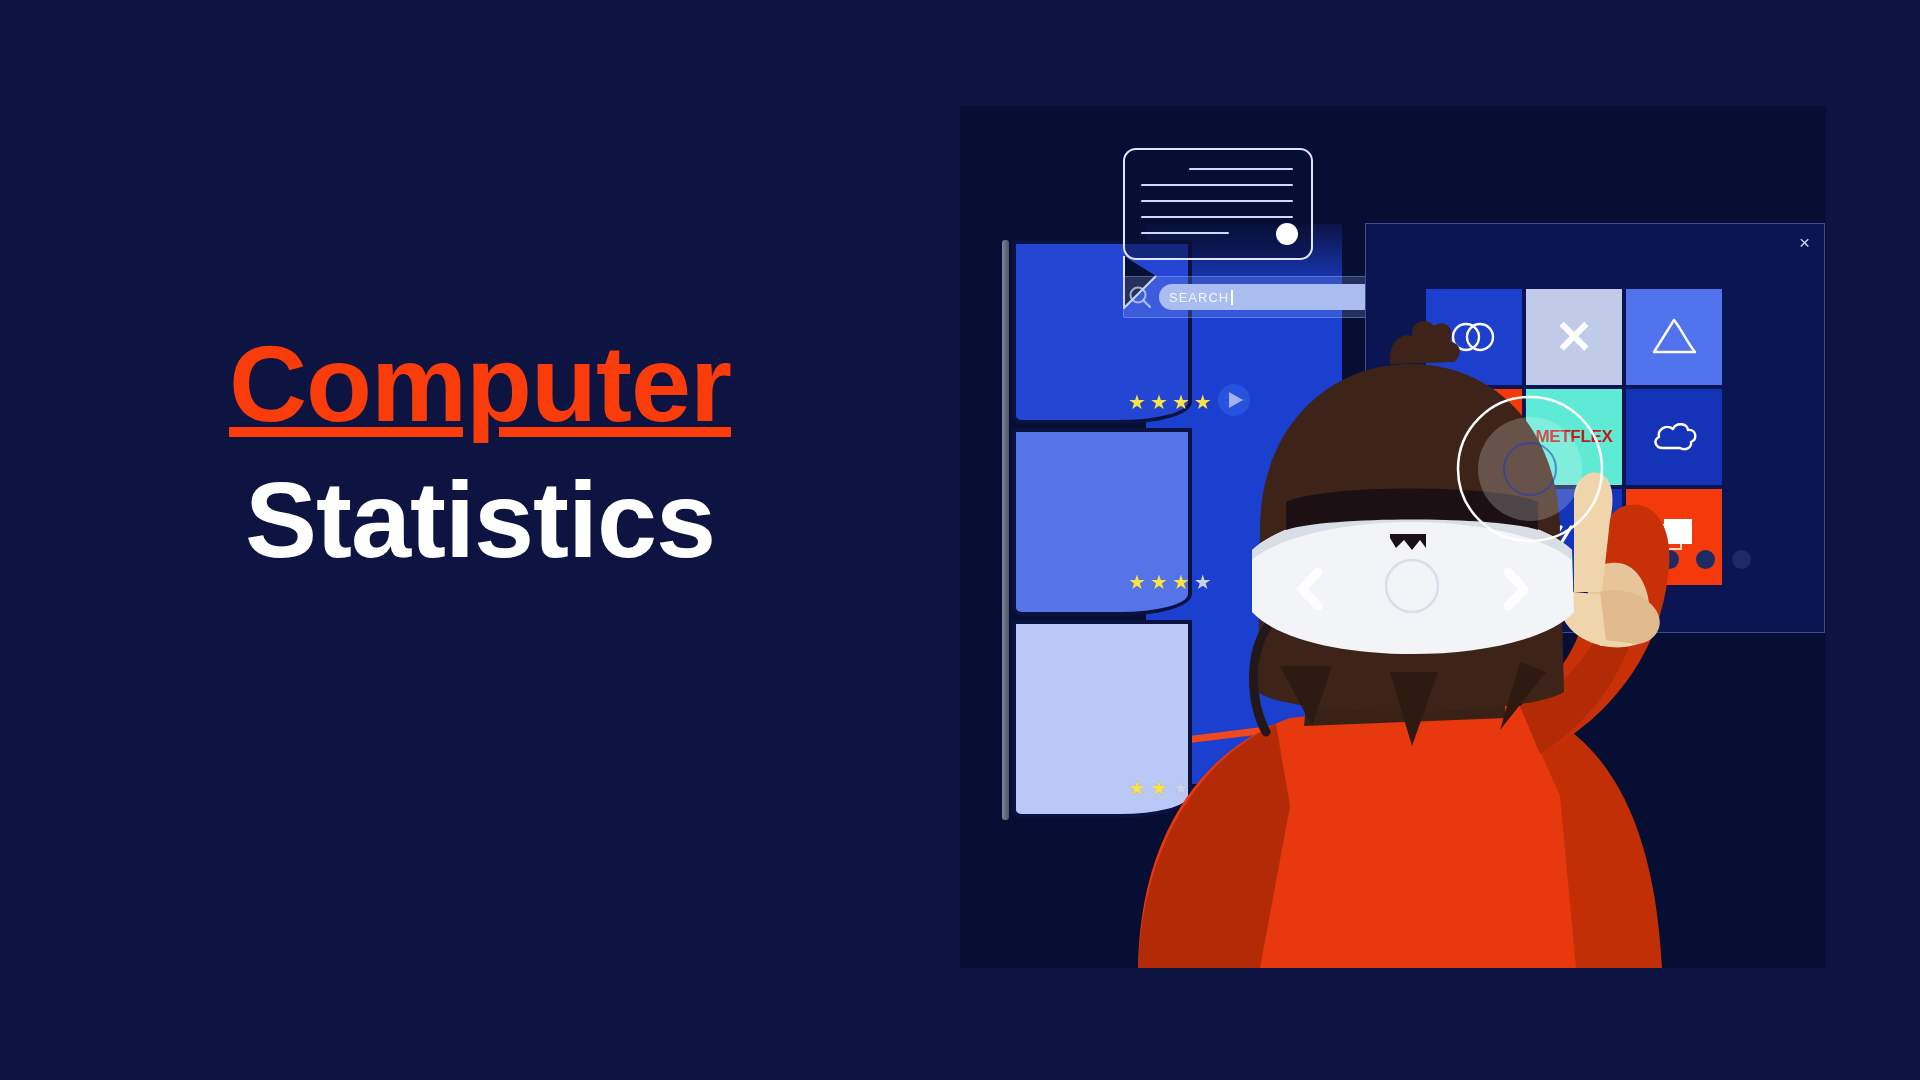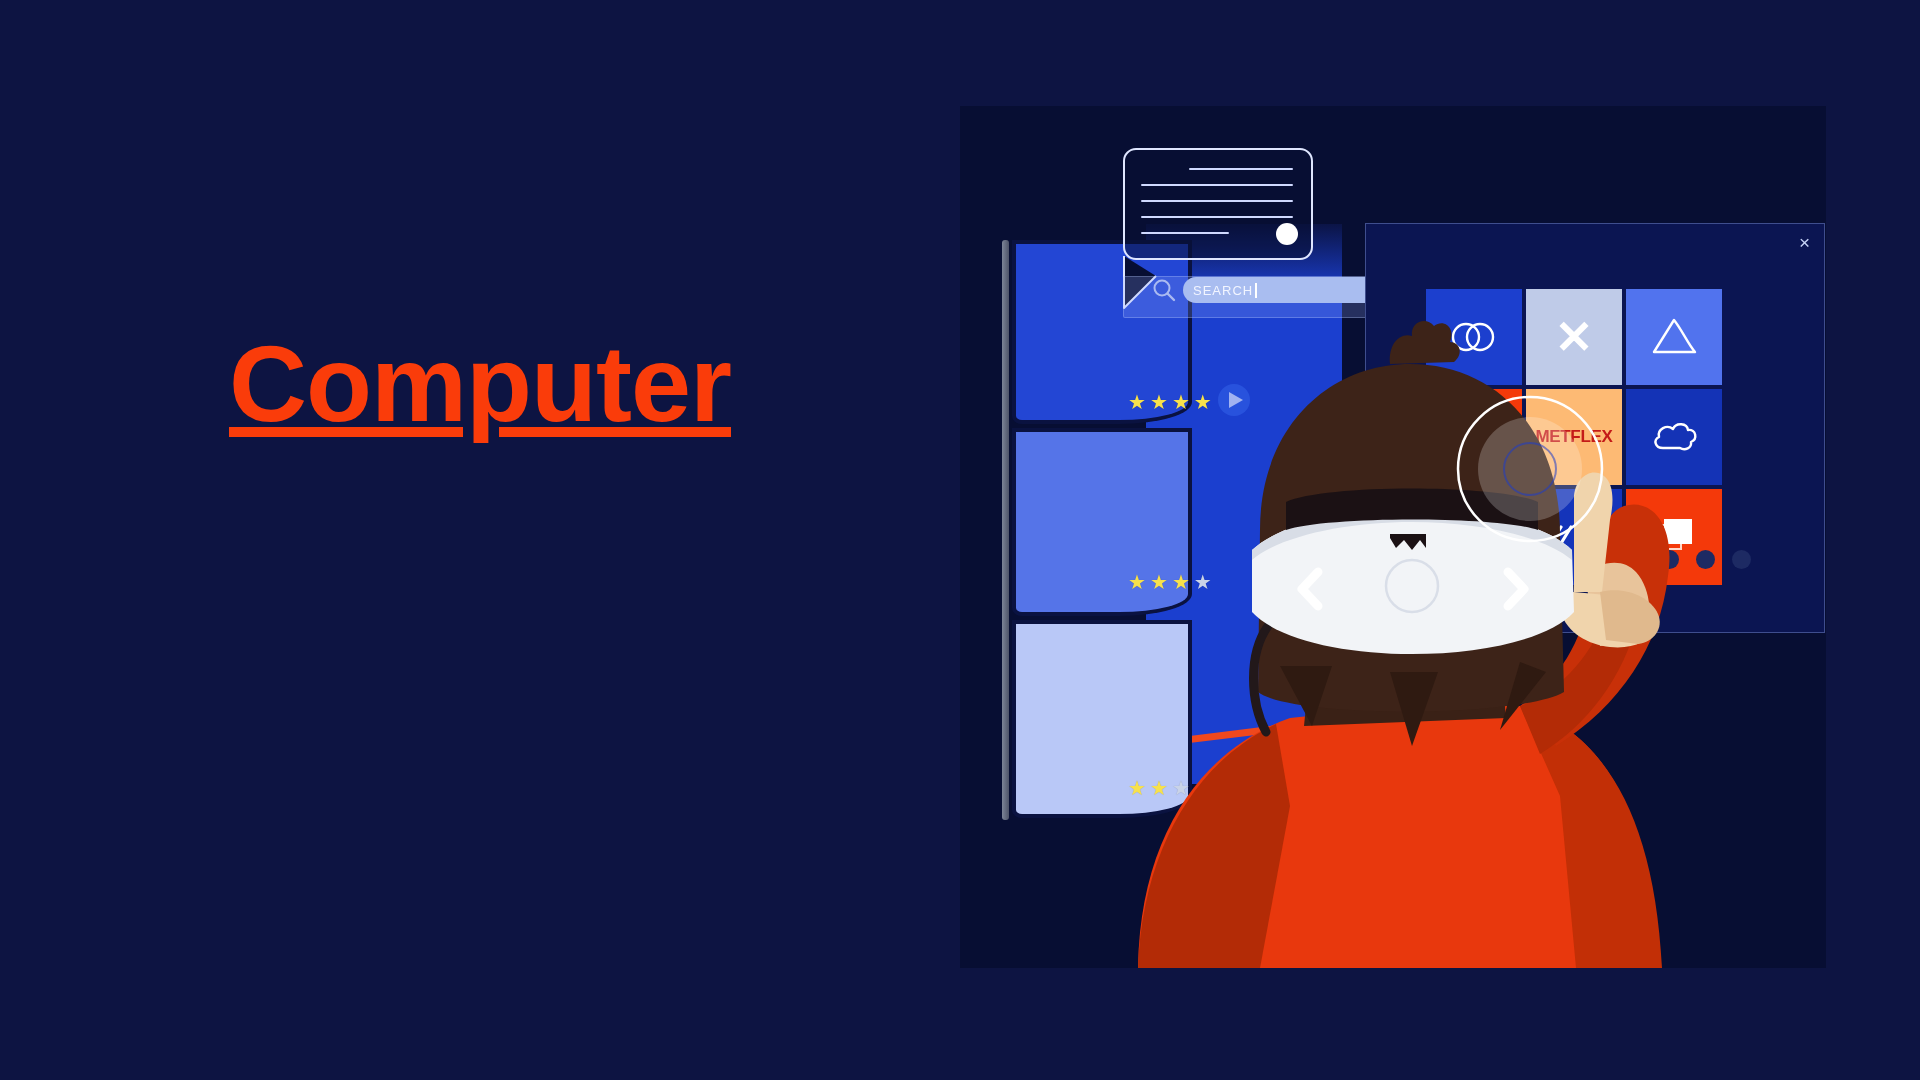--- a/index.html
+++ b/index.html
@@ -106,21 +106,21 @@
     transform-origin:top left;
     background:transparent;
   }
 
   
   .search-bar{
     position:absolute; left:163px; top:170px;
     width:300px; height:42px;
     background:rgba(150,175,255,.22);
     border:1px solid rgba(190,210,255,.30);
-    display:flex; padding:0 27px;
+    display:flex; align-items:center; padding:0 3px;
     border-radius:2px;
   }
   .search-icon{ width:26px; height:26px; flex:0 0 26px; opacity:.75; }
   .search-field{
     flex:1; height:26px; margin-left:6px; margin-right:8px;
     background:#a9bdf0; border-radius:13px;
     display:flex; align-items:center; padding:0 10px;
     font-size:13px; letter-spacing:1px; color:#f2f5ff; font-weight:500;
   }
   .caret{
@@ -147,21 +147,21 @@
     gap:4px;
   }
   .tile{
     display:flex; align-items:center; justify-content:center;
     position:relative;
   }
   .t-venn   { background:#1c3fce; }
   .t-x      { background:#bfcbe8; }
   .t-tri    { background:#5173ee; }
   .t-pause  { background:#f4390a; }
-  .t-netflix{ background:#fdba74; }
+  .t-netflix{ background:#5eead4; }
   .t-cloud  { background:#1433b6; }
   .t-yellow { background:#fbe96a; }
   .t-play   { background:#1434ba; }
   .t-red    { background:#f4390a; }
 
   .glyph-x{ color:#ffffff; font-size:46px; font-weight:700; line-height:1; }
   .metflex{ color:#c41b18; font-weight:700; font-size:17px; letter-spacing:-.3px; }
   .pause-bars{ display:flex; gap:7px; }
   .pause-bars i{ display:block; width:9px; height:30px; background:#fff; }
 
@@ -177,20 +177,21 @@
   
   .person{ position:absolute; left:0; top:0; width:866px; height:862px; }
 
   svg{ display:block; }
 </style>
 </head>
 <body>
 
 <div id="title-block">
   <span class="title-line title-accent">Computer</span>
+  <span class="title-line title-plain">Statistics</span>
 </div>
 
 <div id="illustration">
 
   <div class="back-screen"></div>
   <div class="back-screen-shade"></div>
   <div class="red-line"></div>
 
   <div class="screen-stack">
     <div class="rail"></div>

